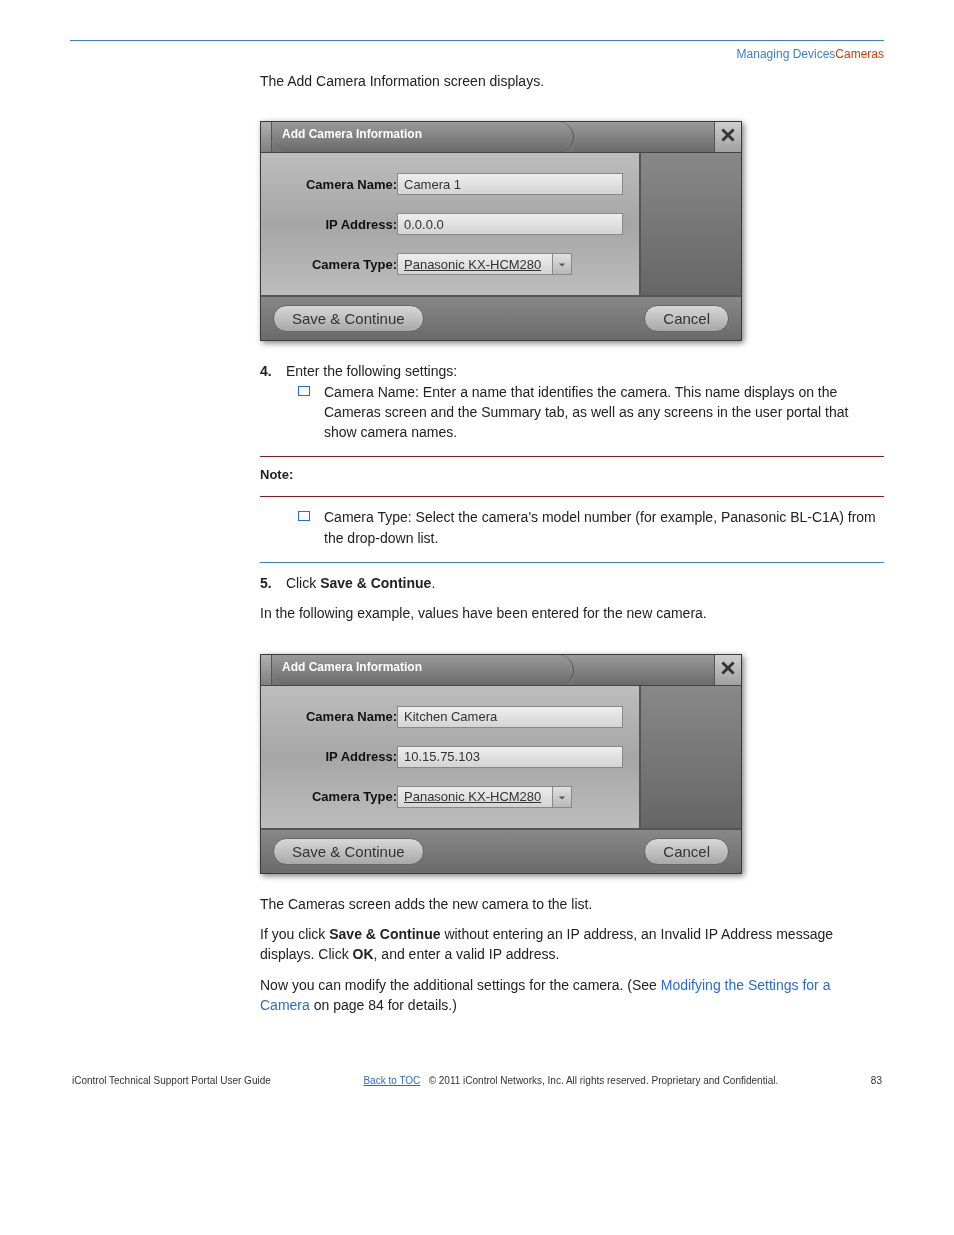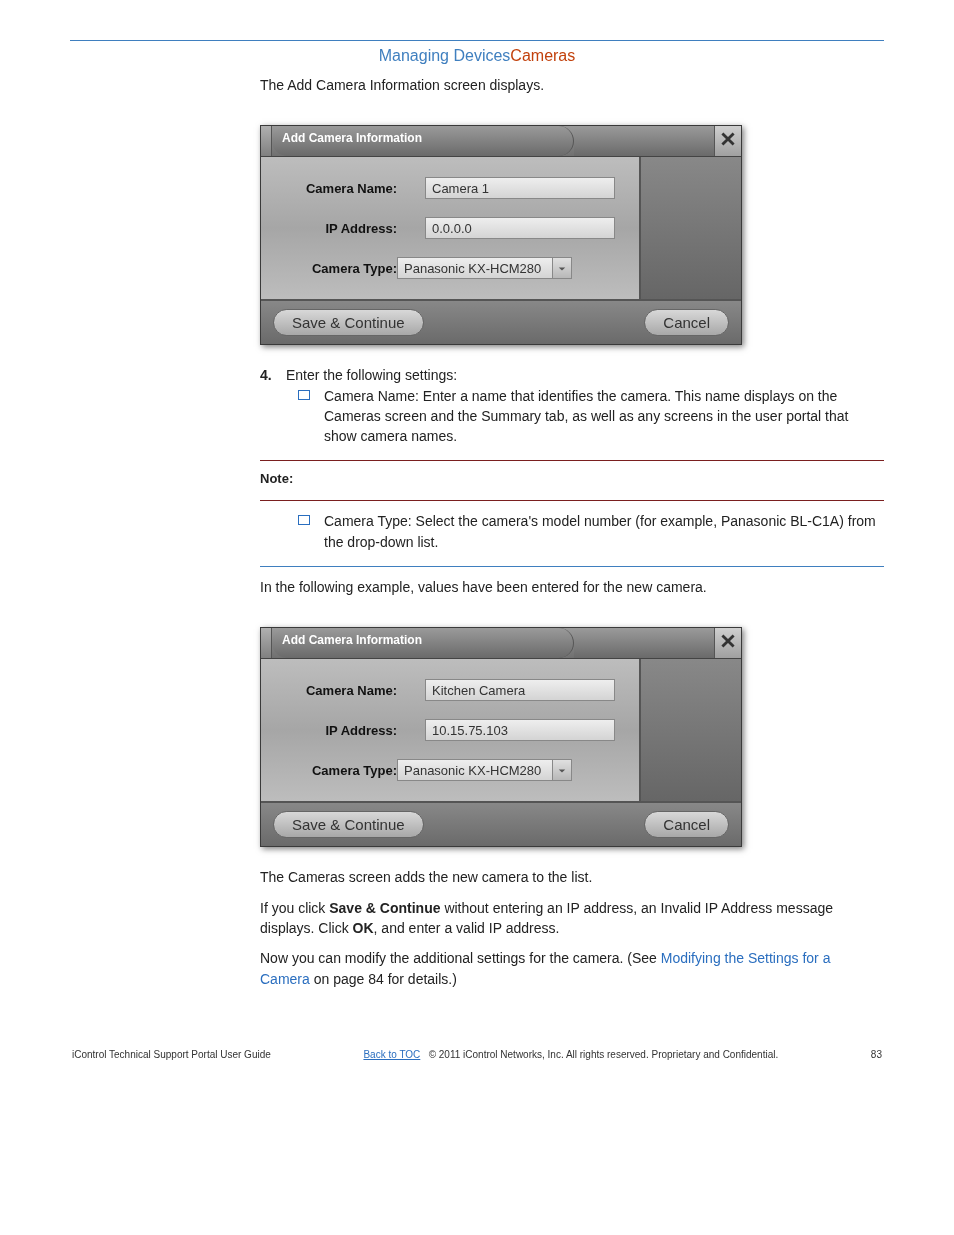--- a/index.html
+++ b/index.html
@@ -12,22 +12,22 @@
   .page {
     padding: 30px 70px 60px 70px;
   }
   .header-line {
     border-bottom: 1px solid #3f7fbf;
     height: 10px;
     margin-bottom: 6px;
   }
   .header-row {
     display: flex;
-    justify-content: center;
-    font-size: 16px;
+    justify-content: flex-end;
+    font-size: 12px;
     color: #3f7fbf;
   }
   .header-row .left { color: #3f7fbf; }
   .header-row .right { color: #c2410c; }
 
   
   .dialog {
     width: 480px;
     margin: 30px 0 20px 190px;
     background: #6a6a6a;
@@ -97,27 +97,27 @@
   }
   .form-input {
     height: 22px;
     font-size: 13px;
     padding: 2px 6px;
     border: 1px solid #888;
     background: linear-gradient(to bottom, #eee, #d4d4d4);
     color: #333;
     box-sizing: border-box;
   }
-  .form-row .form-input.text { width: 190px; margin-left: 28px; }
+  .form-row .form-input.text { width: 226px; }
   .select-wrap {
     display: flex;
     align-items: center;
     width: 210px;
   }
-  .select-wrap .form-input { width: 155px; border-right: none; }
+  .select-wrap .form-input { width: 155px; border-right: none; text-decoration: underline; }
   .select-arrow {
     width: 20px;
     height: 22px;
     background: linear-gradient(to bottom, #e0e0e0, #b8b8b8);
     border: 1px solid #888;
     display: flex;
     align-items: center;
     justify-content: center;
     box-sizing: border-box;
   }
@@ -280,20 +280,24 @@
     <div class="note-label">Note:</div>
   </div>
   <hr class="note-rule">
 
   <ul class="instr-list">
     <li>Camera Type: Select the camera's model number (for example, Panasonic BL-C1A) from the drop-down list.</li>
   </ul>
 
   <hr style="border:none;border-top:1px solid #3f7fbf;margin:14px 0 10px 190px;max-width:640px;">
 
+  <div class="ol">
+    <span class="num">5.</span>
+    <span>Click <b>Save &amp; Continue</b>.</span>
+  </div>
 
   <p class="instr-p">In the following example, values have been entered for the new camera.</p>
 
   <div class="dialog">
     <div class="dialog-title-row">
       <div class="title-bar-left"></div>
       <div class="title-bar-text">Add Camera Information</div>
       <div class="title-bar-spacer"></div>
       <div class="close-btn">
         <span>

